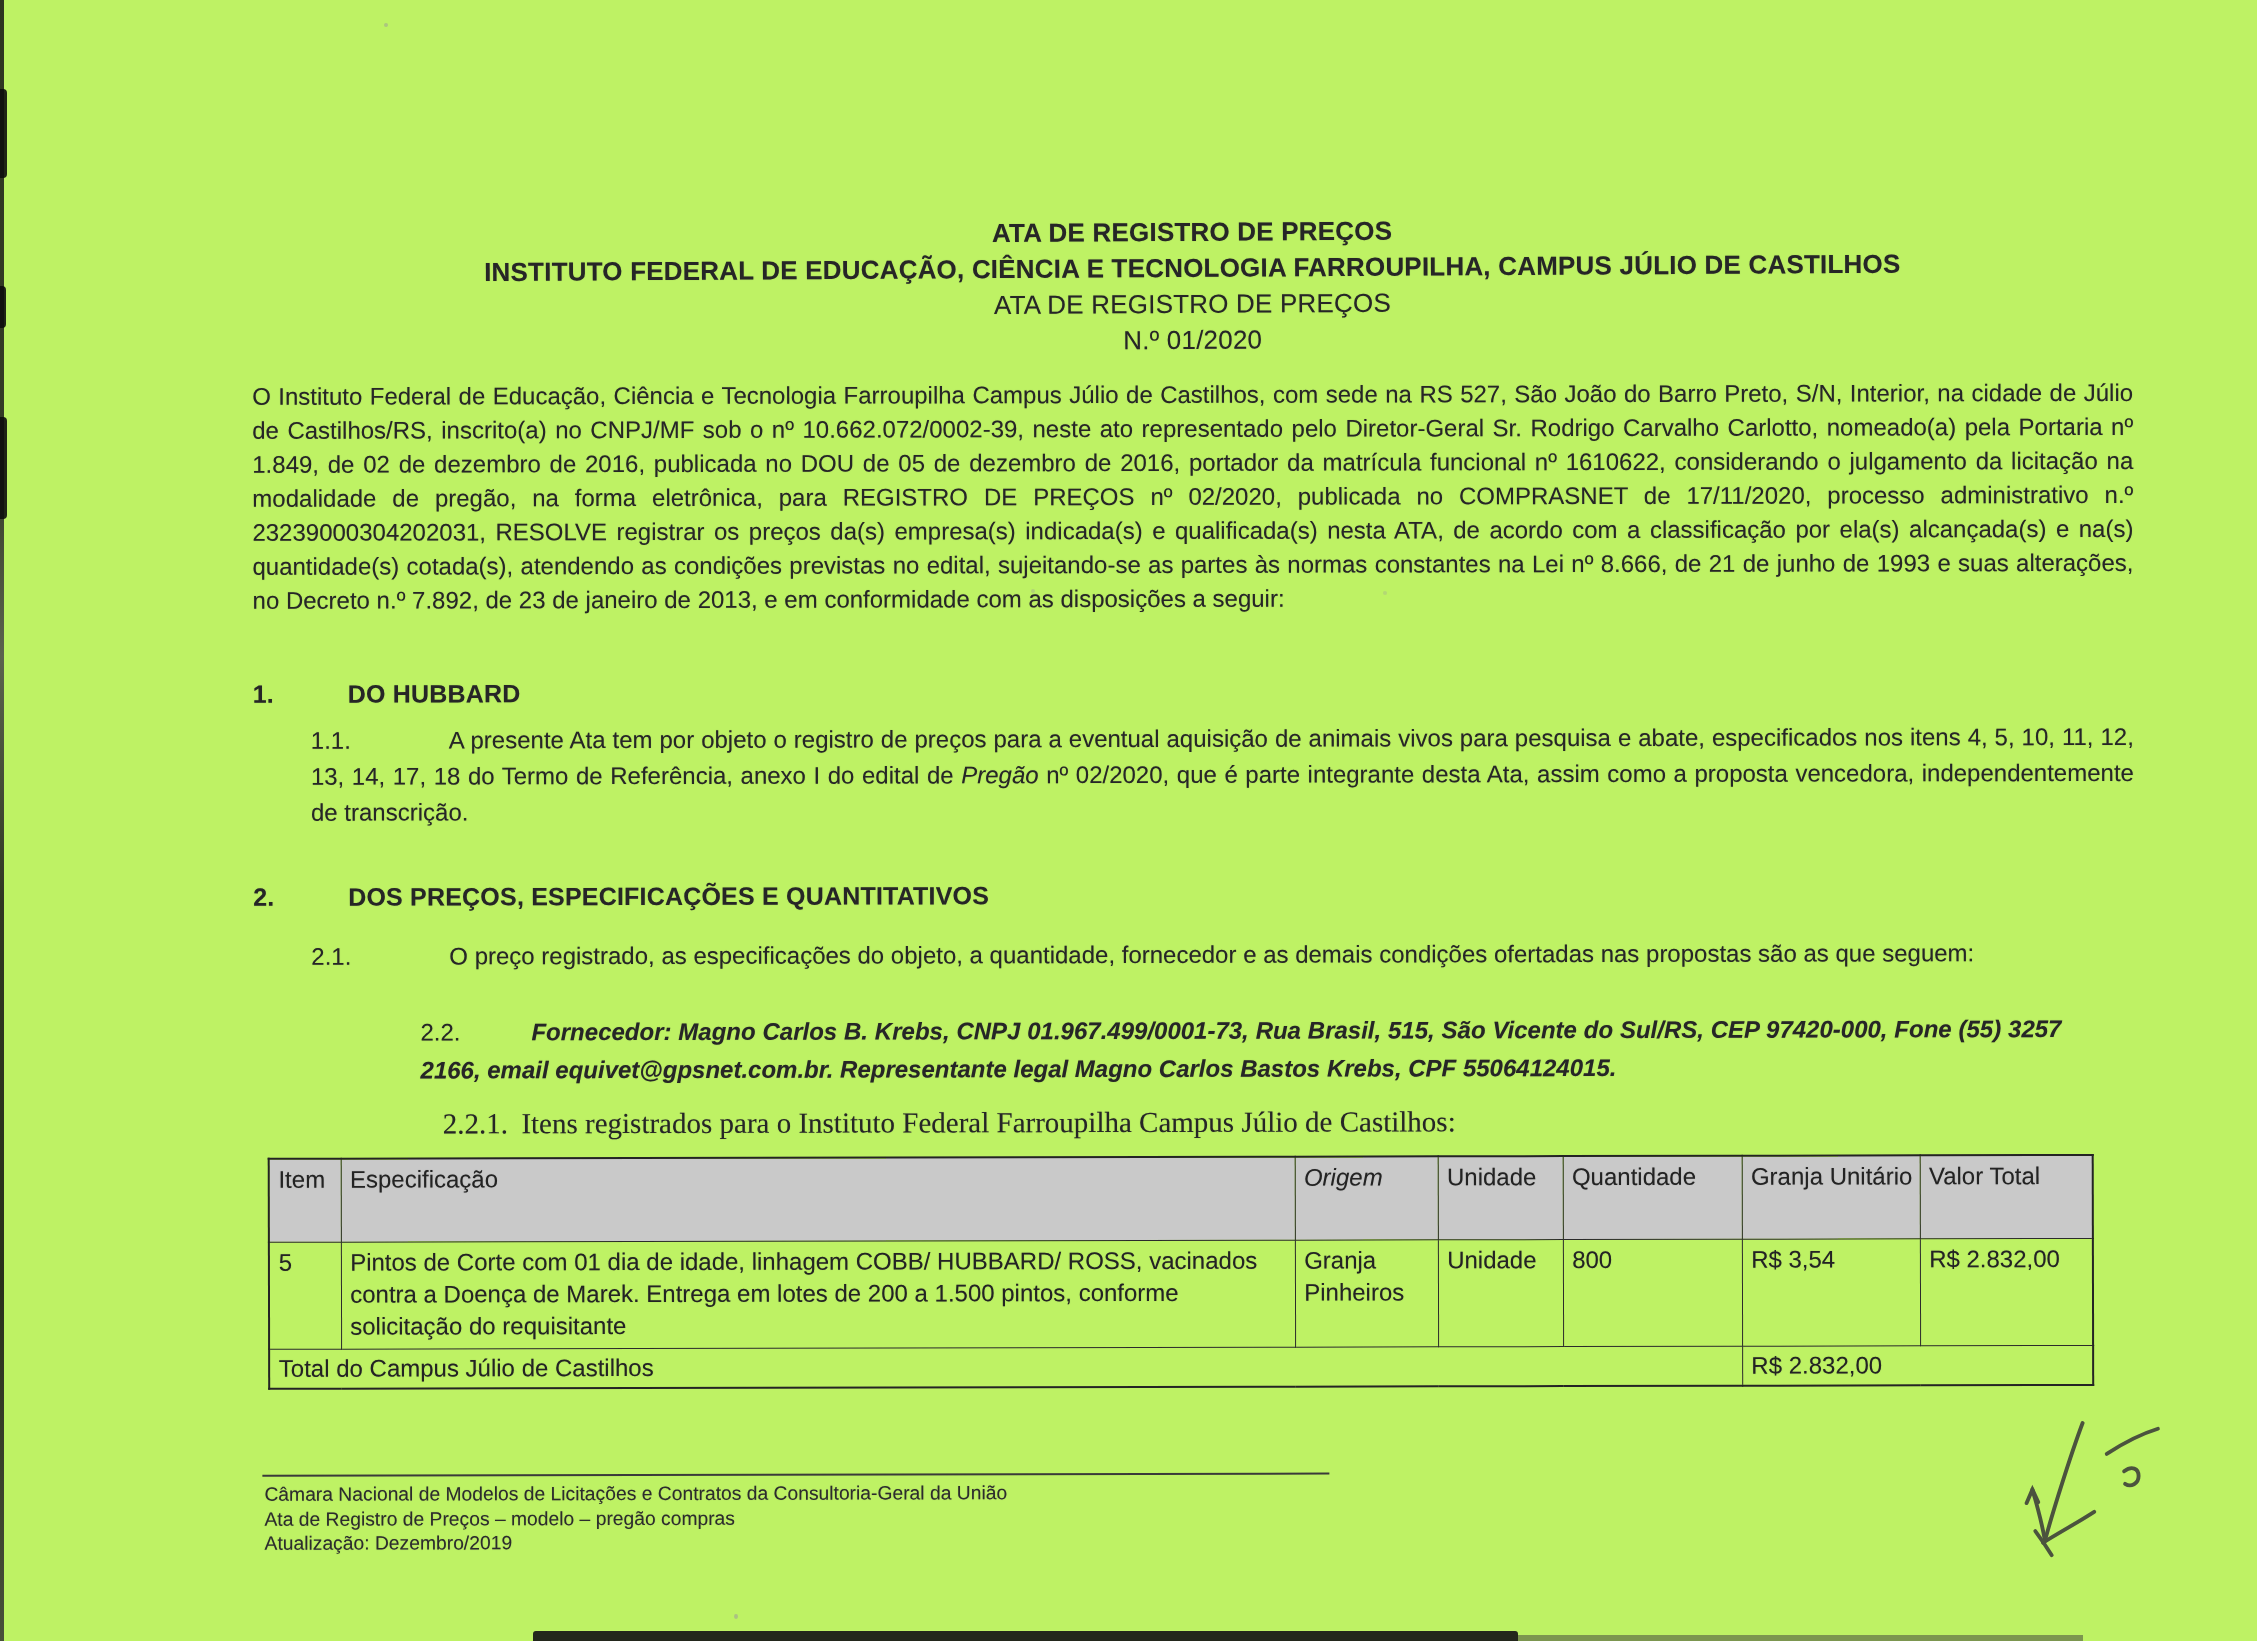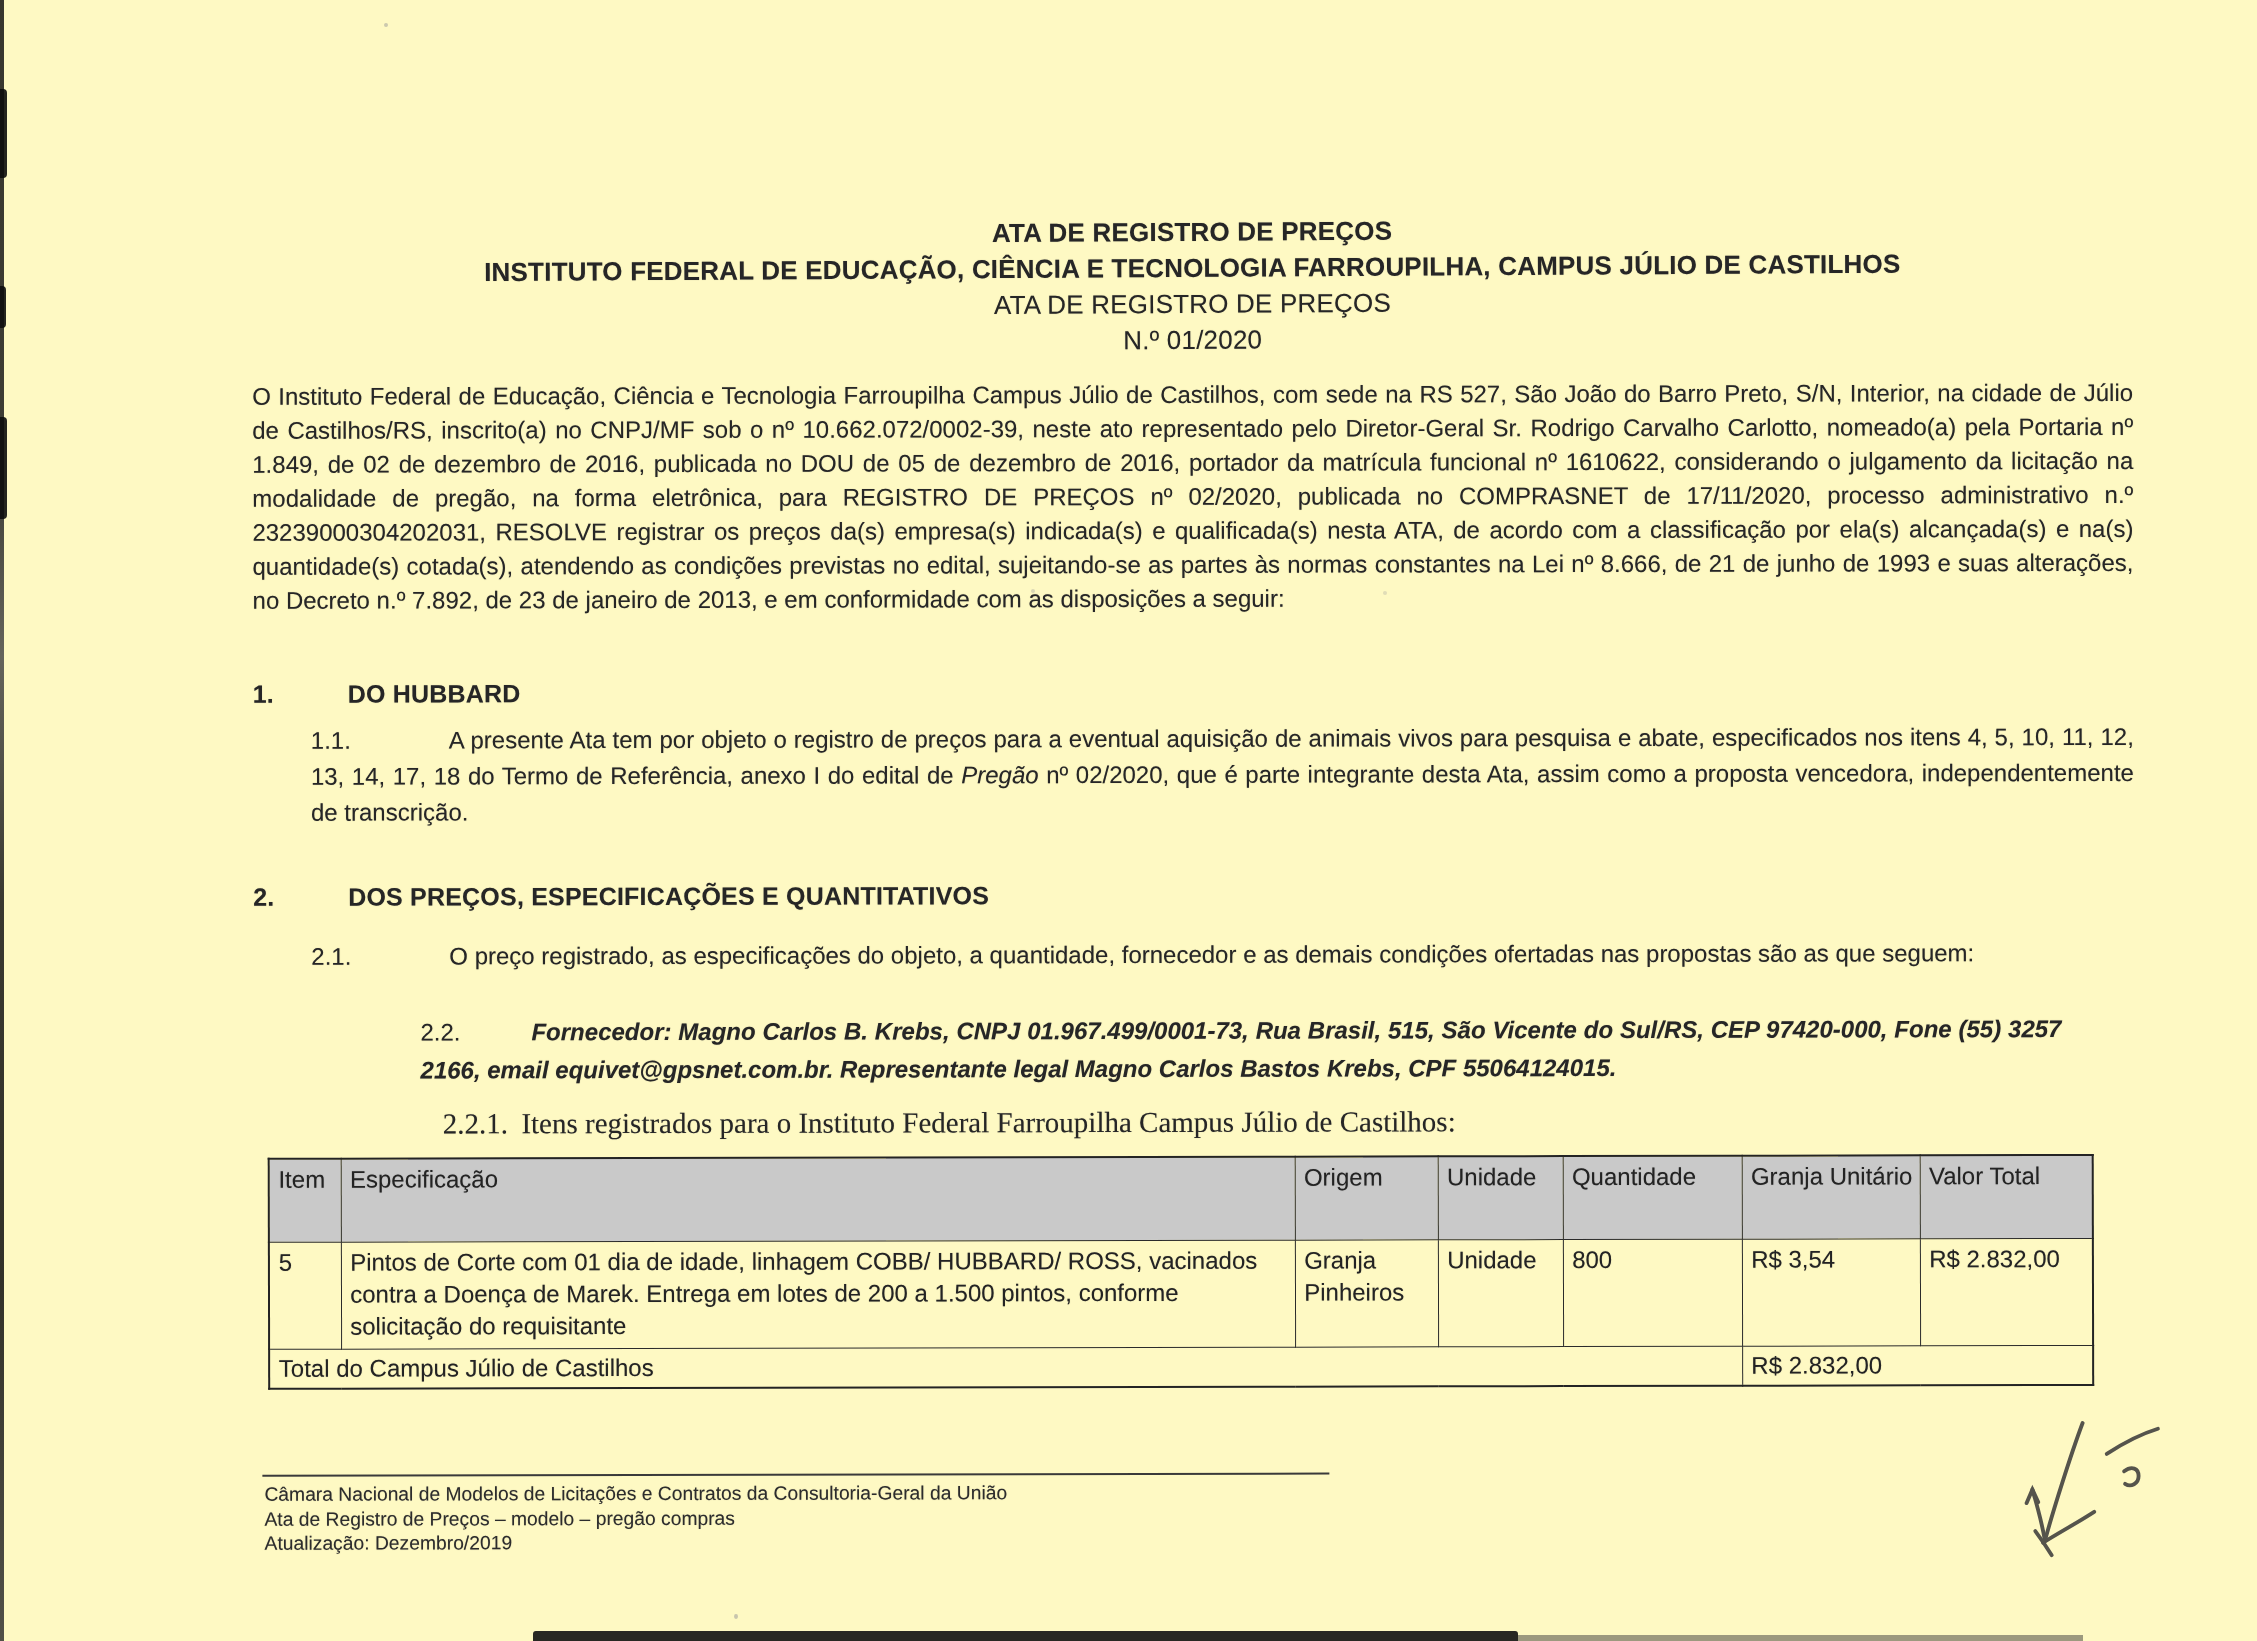--- a/index.html
+++ b/index.html
@@ -1,19 +1,19 @@
 <!DOCTYPE html>
 <html lang="pt"><head>
 <meta charset="utf-8">
 <style>
   html,body{margin:0;padding:0;background:#e8e8e8;}
   .page{
     position:relative;
     width:2257px;height:1641px;
-    background:#fef9c3;
+    background:#bef264;
     overflow:hidden;
     font-family:"Liberation Sans", sans-serif;
     color:#262626;
   }
   .doc{position:absolute;inset:0;transform:rotate(-0.12deg);}
   .soft{text-shadow:0 0 1px rgba(70,70,70,.38);}
 
   
   .doc-header{
     position:absolute;top:214px;left:253px;width:1881px;
@@ -56,21 +56,21 @@
   }
   table.items td,table.items th{
     border:1.9px solid #2b2b2b;
     padding:3.9px 8.7px 3.9px 8.7px;
     vertical-align:top;text-align:left;font-weight:400;
     line-height:32px;overflow:hidden;
   }
   table.items{border:2.9px solid #242424;}
   tr.hd th{background:#c9c9c9;height:74px;white-space:nowrap;}
   th.item-h{vertical-align:bottom;padding-bottom:7.7px;margin-top:12px;}
-  th.origem-h{margin-left:38px;}
+  th.origem-h{font-style:italic;margin-left:38px;}
   tr.body-r td{height:98px;}
   td.spec{text-align:justify;}
   tr.total-r td{height:31px;line-height:29px;vertical-align:middle;}
 
   
   .f-rule{position:absolute;top:1473px;left:261px;width:1067px;height:1.9px;background:#3a3a3a;}
   .f-text{position:absolute;top:1481px;left:263px;width:1159px;font-size:19.3px;line-height:24.6px;color:#2c2c2c;}
 
   
   .edge-left{position:absolute;left:0;top:0;width:3.9px;height:1641px;opacity:.85;

